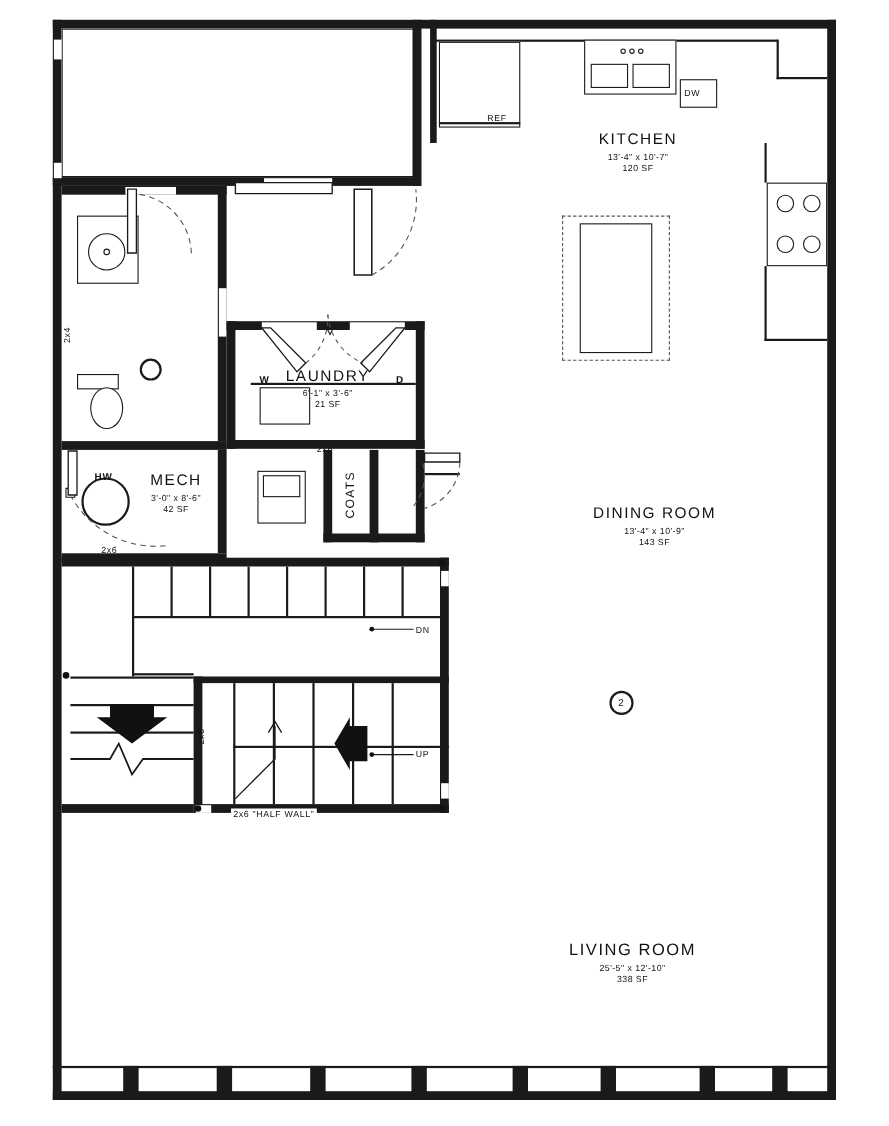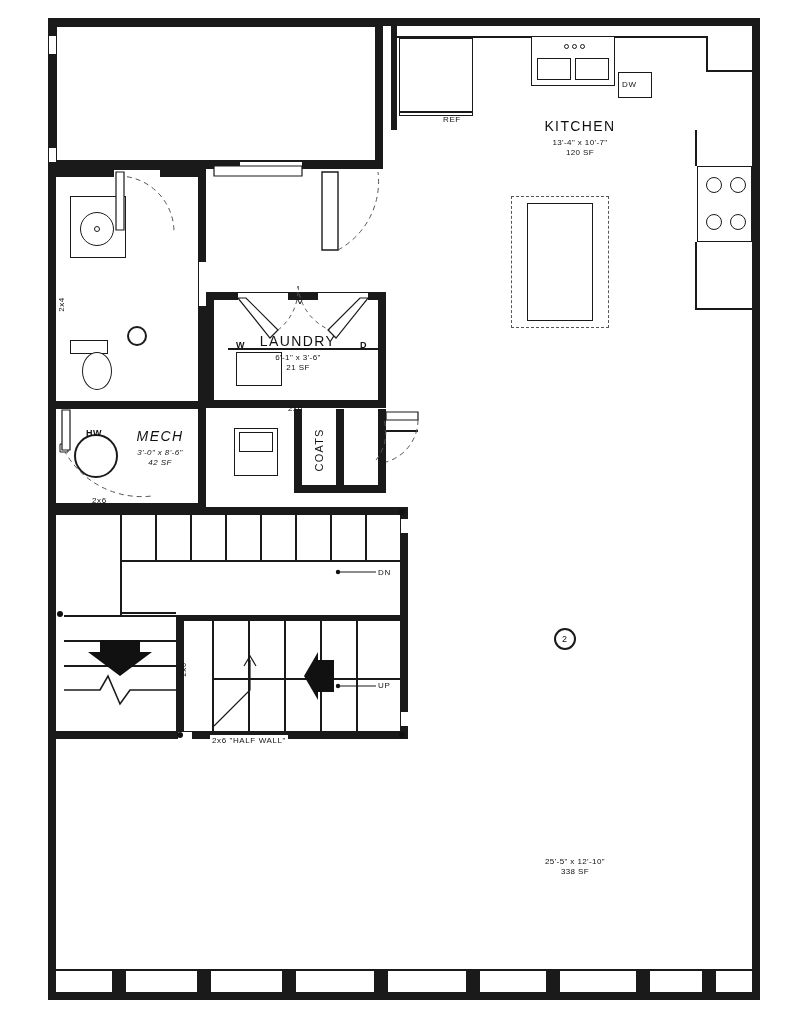--- a/index.html
+++ b/index.html
@@ -140,21 +140,21 @@
 
 
   <div class="wl" style="left:395px; top:36px; width:312px; height:2px;"></div>
   <div class="wl" style="left:706px; top:36px; width:2px; height:36px;"></div>
   <div class="wl" style="left:706px; top:70px; width:46px; height:2px;"></div>
 
   <div class="w" style="left:391px; top:18px; width:6px; height:112px;"></div>
 
   <div class="box" style="left:399px; top:38px; width:74px; height:78px;"></div>
   <div class="wl" style="left:399px; top:111px; width:74px; height:2px;"></div>
-  <div class="tag" style="left:443px; top:103px;margin-top:12px;">REF</div>
+  <div class="tag" style="left:443px; top:103px;">REF</div>
 
   <div class="box" style="left:531px; top:36px; width:84px; height:50px;"></div>
   <div class="box" style="left:537px; top:58px; width:34px; height:22px;"></div>
   <div class="box" style="left:575px; top:58px; width:34px; height:22px;"></div>
   <div class="circ" style="left:564px; top:44px; width:5px; height:5px;"></div>
   <div class="circ" style="left:572px; top:44px; width:5px; height:5px;"></div>
   <div class="circ" style="left:580px; top:44px; width:5px; height:5px;"></div>
 
   <div class="box" style="left:618px; top:72px; width:34px; height:26px;"></div>
   <div class="tag" style="left:622px; top:80px;">DW</div>
@@ -220,36 +220,41 @@
   <div class="w" style="left:198px; top:409px; width:8px; height:94px;"></div>
   <div class="w" style="left:56px; top:503px; width:150px; height:8px;"></div>
   <div class="wo" style="left:60px; top:410px; width:7px; height:40px;"></div>
 
   <div class="circ2" style="left:74px; top:434px; width:44px; height:44px;"></div>
   <div class="tag b" style="left:86px; top:428px;">HW</div>
 
   <div class="box" style="left:234px; top:428px; width:44px; height:48px;"></div>
   <div class="box" style="left:239px; top:432px; width:34px; height:20px;"></div>
 
-  <div class="rmlabel" style="left:105px; top:428px; width:110px;font-style:italic;">
+  <div class="rmlabel" style="left:105px; top:428px; width:110px;">
     <div class="rmname">Mech</div>
     <div class="rmdim">3'-0" x 8'-6"</div>
     <div class="rmarea">42 SF</div>
   </div>
   <div class="tag" style="left:92px; top:496px;">2x6</div>
 
   <div class="w" style="left:294px; top:409px; width:8px; height:84px;"></div>
   <div class="w" style="left:336px; top:409px; width:8px; height:84px;"></div>
   <div class="w" style="left:294px; top:485px; width:92px; height:8px;"></div>
   <div class="w" style="left:378px; top:409px; width:8px; height:84px;"></div>
   <div class="wl" style="left:384px; top:430px; width:34px; height:2px;"></div>
   <div class="rmlabel vert" style="left:288px; top:443px; width:64px;">
     <div class="rmname" style="font-size:11px; letter-spacing:1.2px;">Coats</div>
   </div>
 
+  <div class="rmlabel" style="left:520px; top:458px; width:150px;">
+    <div class="rmname">Dining Room</div>
+    <div class="rmdim">13'-4" x 10'-9"</div>
+    <div class="rmarea">143 SF</div>
+  </div>
 
   <div class="circ2" style="left:554px; top:628px; width:22px; height:22px;"></div>
   <div class="tag" style="left:562px; top:634px; font-size:9px;">2</div>
 
   <div class="w" style="left:56px; top:507px; width:352px; height:8px;"></div>
   <div class="w" style="left:400px; top:507px; width:8px; height:232px;"></div>
   <div class="w" style="left:176px; top:731px; width:232px; height:8px;"></div>
   <div class="w" style="left:176px; top:615px; width:8px; height:124px;"></div>
   <div class="w" style="left:176px; top:615px; width:232px; height:6px;"></div>
 
@@ -281,20 +286,21 @@
   <div class="wl" style="left:212px; top:678px; width:196px; height:2px;"></div>
 
   <div class="tag" style="left:378px; top:568px;">DN</div>
   <div class="tag" style="left:378px; top:681px;">UP</div>
   <div class="tag vert" style="left:176px; top:665px;">2x6</div>
   <div class="tag" style="left:210px; top:735px; background:#fff; padding:1px 2px;">2x6 "HALF WALL"</div>
 
   <div class="w" style="left:56px; top:731px; width:120px; height:8px;"></div>
 
   <div class="rmlabel" style="left:480px; top:855px; width:190px;">
+    <div class="rmname big">Living Room</div>
     <div class="rmdim">25'-5" x 12'-10"</div>
     <div class="rmarea">338 SF</div>
   </div>
 
   <svg class="ovl" viewBox="0 0 808 1024">
 
     <path d="M302 166 L302 176 L214 176 L214 166 Z" fill="#fff" stroke="#1a1a1a" stroke-width="1.2"></path>
     <path d="M330 174 L330 248" stroke="#1a1a1a" stroke-width="2.5"></path>
     <path d="M322 172 L338 172 L338 250 L322 250 Z" fill="#fff" stroke="#1a1a1a" stroke-width="1.4"></path>
     <path d="M338 250 A 78 78 0 0 0 378 172" fill="none" stroke="#555" stroke-width="1" stroke-dasharray="5 4"></path>

